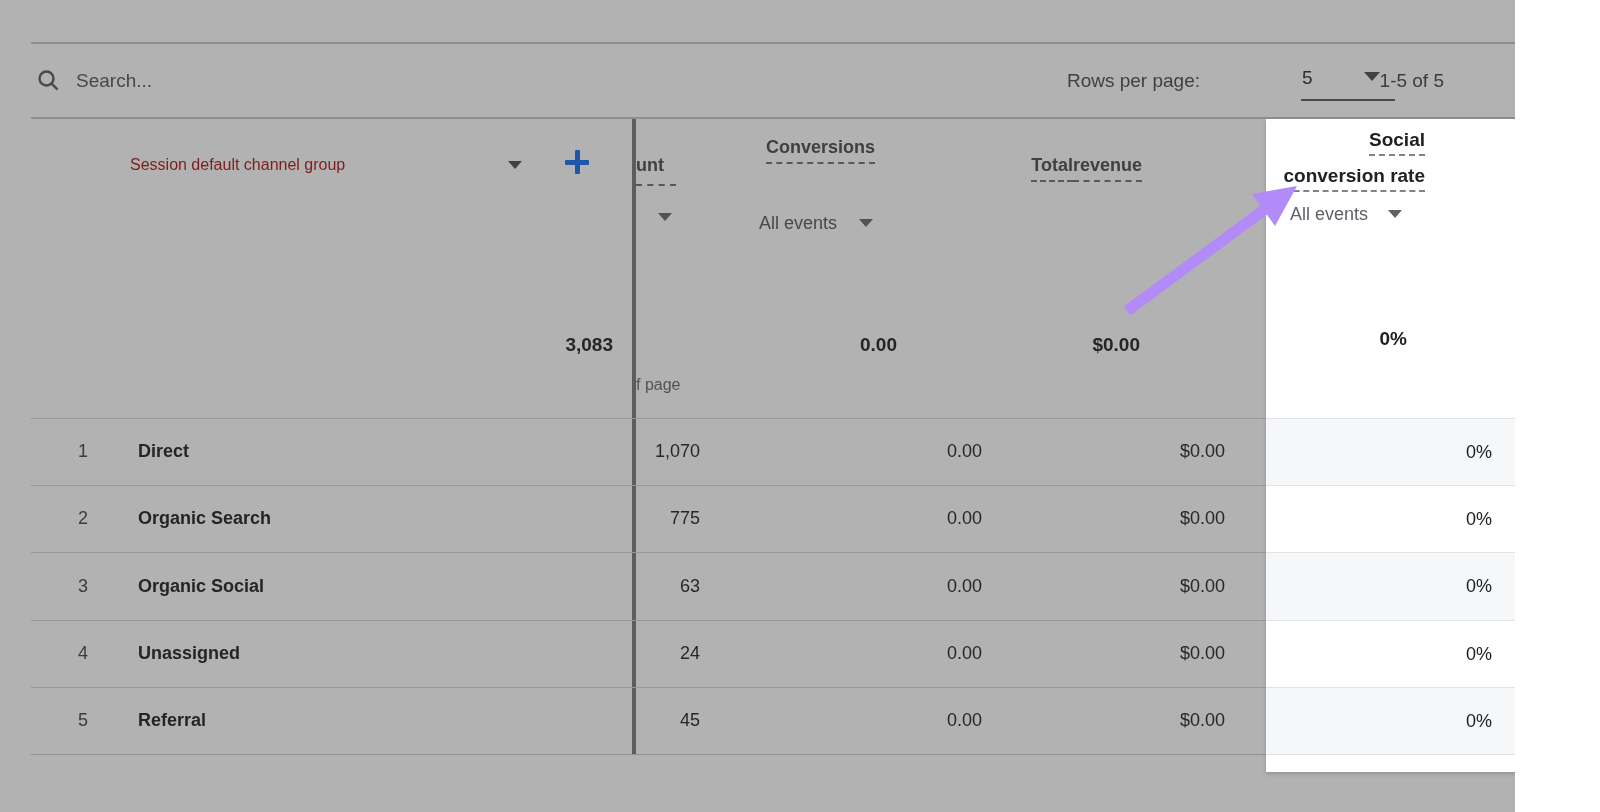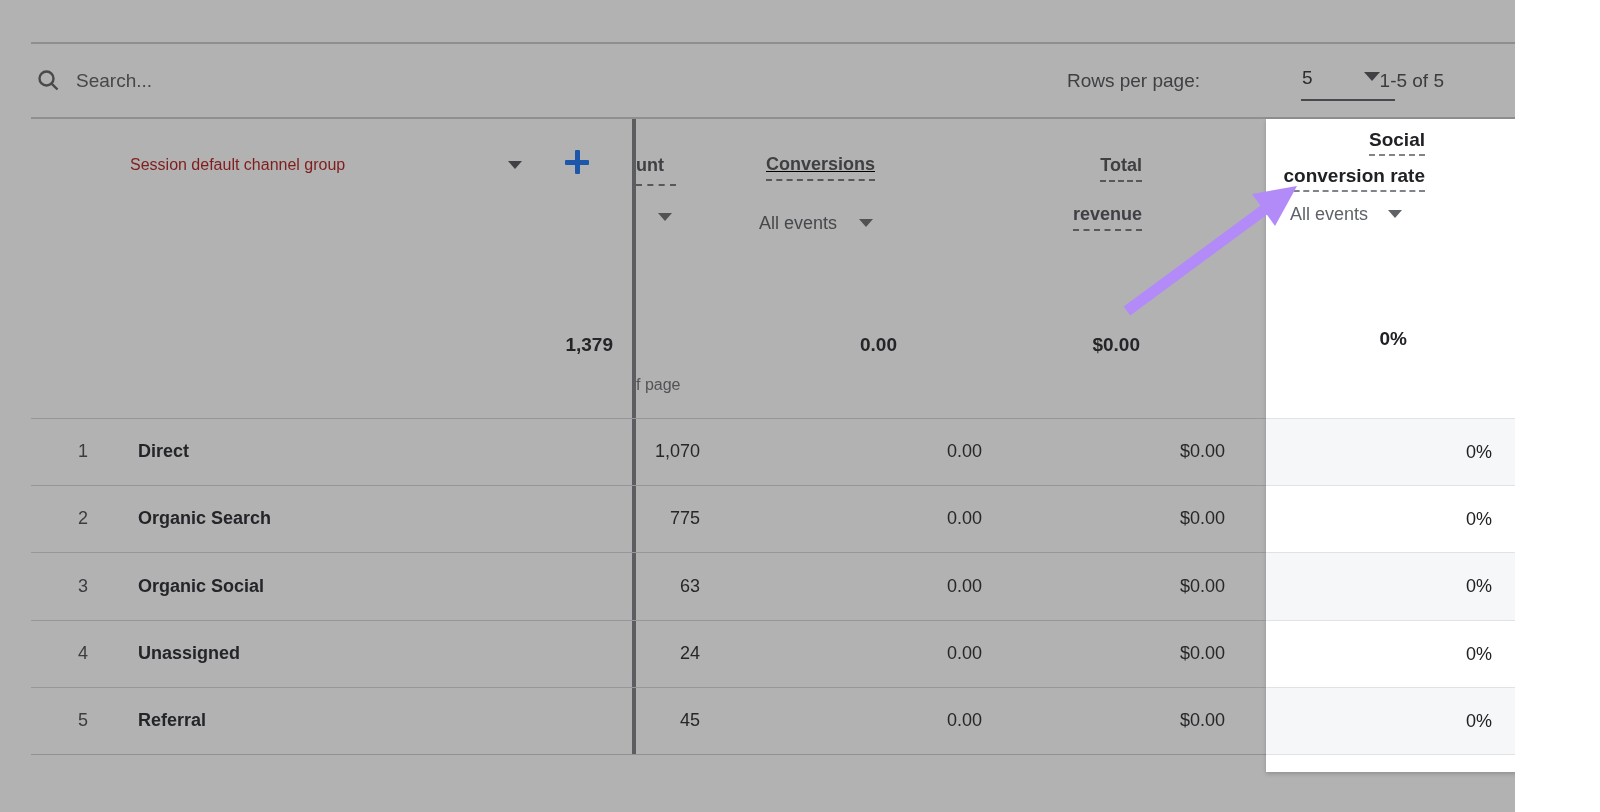--- a/index.html
+++ b/index.html
@@ -22,25 +22,25 @@
   
   .dim-header{position:absolute;left:130px;top:154px;font-size:16px;color:#7f1d1d;line-height:22px;}
   .dim-caret{position:absolute;left:508px;top:161px;}
   .plus-icon{position:absolute;left:565px;top:150px;width:24px;height:24px;}
   .plus-icon::before{content:"";position:absolute;left:0;top:10px;width:24px;height:5px;background:#1e56a9;border-radius:1px;}
   .plus-icon::after{content:"";position:absolute;left:9.5px;top:0;width:5px;height:24px;background:#1e56a9;border-radius:1px;}
   .col-clip-label{position:absolute;left:636px;top:155px;font-size:18px;font-weight:bold;color:#3e4043;line-height:20px;}
   .col-clip-dash{position:absolute;left:636px;top:184px;width:40px;border-top:2px dashed #56585b;}
   .col-clip-caret{position:absolute;left:658px;top:213px;}
   .hdr-dashed{font-size:18px;font-weight:bold;color:#3e4043;line-height:20px;padding-bottom:5px;border-bottom:2px dashed #56585b;}
-  .conversions-hdr{position:absolute;right:640px;top:154px;text-decoration:underline;}
+  .conversions-hdr{position:absolute;right:640px;top:137px;}
   .conversions-sub{position:absolute;right:642px;top:213px;display:flex;align-items:center;gap:22px;}
   .sub-label{font-size:18px;color:#46484b;line-height:20px;}
   .sub-caret{width:0;height:0;border-left:7px solid transparent;border-right:7px solid transparent;border-top:8px solid #505254;}
-  .revenue-hdr{position:absolute;right:373px;top:155px;display:flex;flex-direction:column;align-items:flex-end;}
+  .revenue-hdr{position:absolute;right:373px;top:155px;display:flex;flex-direction:row;align-items:flex-end;}
   .revenue-hdr .hdr-dashed{margin-bottom:22px;}
   .scr-hdr{position:absolute;right:90px;top:130px;display:flex;flex-direction:column;align-items:flex-end;z-index:3;}
   .scr-line{font-size:19px;font-weight:bold;color:#202124;line-height:20px;padding-bottom:4px;border-bottom:2px dashed #7f8489;margin-bottom:10px;}
   .scr-sub{display:flex;align-items:center;gap:20px;margin-right:23px;margin-top:2px;}
   .scr-sub .sub-label{color:#5f6368;}
   .scr-sub .sub-caret{border-top-color:#5f6368;}
   
   .tot{position:absolute;top:334px;font-size:19px;font-weight:bold;color:#242528;line-height:22px;z-index:3;}
   .tot-caption{position:absolute;left:636px;top:376px;font-size:16px;color:#515356;line-height:18px;z-index:3;}
   .tot-rate{position:absolute;right:108px;top:328px;font-size:19px;font-weight:bold;color:#202124;line-height:22px;z-index:3;}
@@ -111,21 +111,21 @@
 
   <div class="scr-hdr">
     <span class="scr-line">Social</span>
     <span class="scr-line">conversion rate</span>
     <span class="scr-sub">
       <span class="sub-label">All events</span>
       <span class="sub-caret"></span>
     </span>
   </div>
 
-  <div class="tot" style="right:902px;">1,379</div>
+  <div class="tot" style="right:902px;">3,083</div>
   <div class="tot-caption">f page</div>
   <div class="tot" style="right:618px;">0.00</div>
   <div class="tot" style="right:375px;">$0.00</div>
   <div class="tot-rate">0%</div>
 
   <div class="row" style="top:418px;height:67px;">
     <div class="grayborder"></div>
       <div class="sliverborder"></div>
     <span class="cell num">1</span>
     <span class="cell name">Direct</span>

